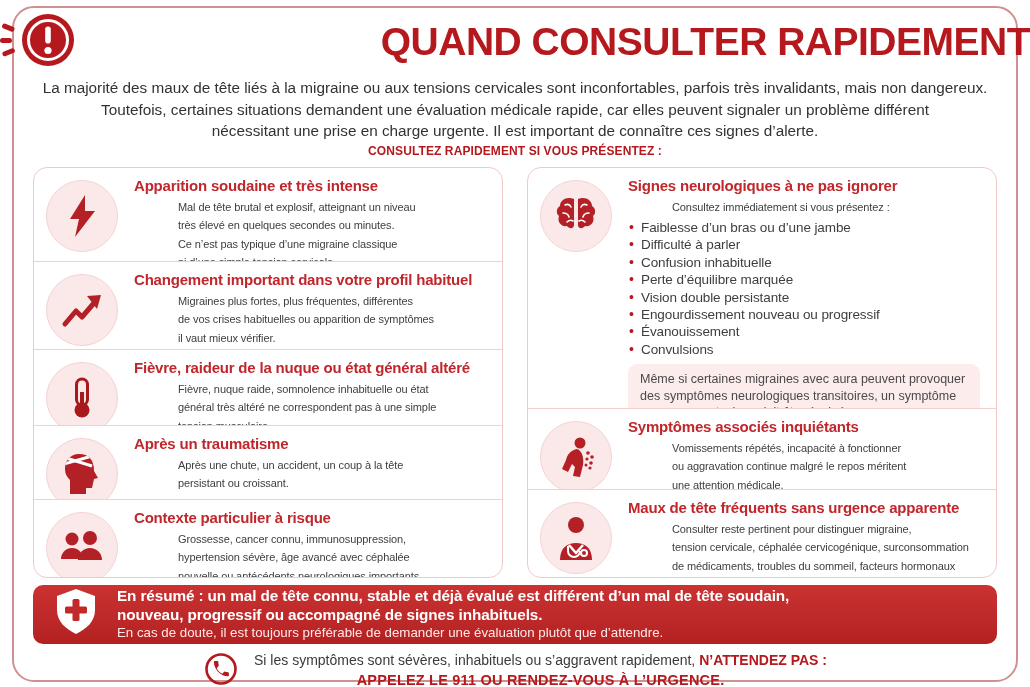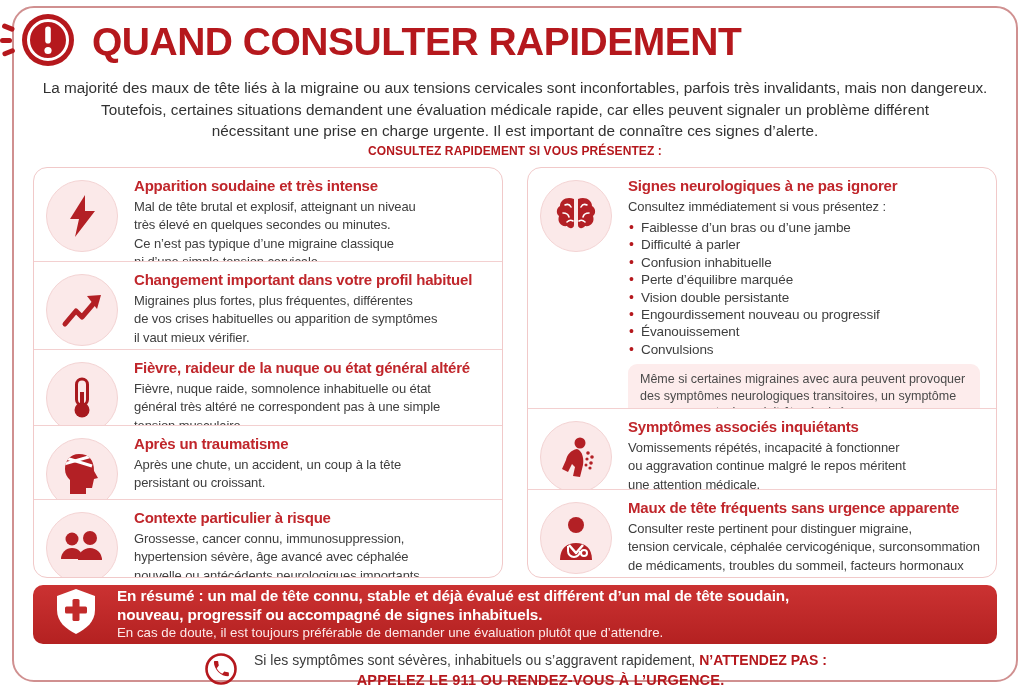--- a/index.html
+++ b/index.html
@@ -5,38 +5,38 @@
   html,body{margin:0;padding:0;}
   body{
     width:1030px;height:687px;background:#ffffff;position:relative;overflow:hidden;
     font-family:"Liberation Sans", sans-serif;color:#3e3e3e;
   }
   .frame{position:absolute;top:6px;left:12px;right:12px;bottom:5px;
     border:2px solid #d09090;border-radius:22px;pointer-events:none;}
   .content{position:relative;padding-top:13px;}
 
   
-  .header{display:flex;justify-content:flex-start;align-items:center;gap:14px;height:58px;}
+  .header{display:flex;justify-content:space-between;align-items:center;height:58px;}
   .page-title{font-size:39px;font-weight:800;color:#b5181d;letter-spacing:-0.5px;}
 
   
   .intro{margin-top:6px;text-align:center;}
   .intro div{font-size:15.3px;color:#323232;line-height:21.5px;}
   .subtitle{margin-top:2px;text-align:center;color:#b5181d;font-weight:bold;font-size:12px;letter-spacing:0.1px;}
 
   
   .columns{display:flex;gap:24px;margin:9px 33px 0;height:411px;}
   .col{flex:1;border:1.5px solid #f1c9c9;border-radius:14px;background:#fff;overflow:hidden;box-sizing:border-box;}
   .item{display:flex;align-items:flex-start;padding:6px 8px 0 0;box-sizing:border-box;overflow:hidden;}
   .item.sep{border-top:1.5px solid #f3d0d0;}
   .circle{width:72px;height:72px;border-radius:50%;background:#fbe9e9;border:1.5px solid #f3d3d3;
     display:flex;align-items:center;justify-content:center;flex:0 0 72px;margin:6px 16px 0 12px;box-sizing:border-box;}
   .txt{min-width:0;}
   .item-title{color:#c0262b;font-weight:bold;font-size:15px;line-height:18px;margin:3px 0 3px;letter-spacing:-0.2px;white-space:nowrap;}
-  .bline{font-size:13px;color:#3e3e3e;line-height:18.5px;letter-spacing:-0.1px;white-space:nowrap;}
+  .bline{font-size:11px;color:#3e3e3e;line-height:18.5px;letter-spacing:-0.1px;white-space:nowrap;margin-left:44px;}
 
   .lh1{height:93px;} .lh2{height:88px;} .lh3{height:76px;} .lh4{height:74px;} .lh5{height:80px;}
   .rh1{height:240px;} .rh2{height:81px;} .rh3{height:90px;}
 
   .bullets{list-style:none;margin:3px 0 0;padding:0;}
   .bullets li{font-size:13.5px;color:#3e3e3e;line-height:17.4px;padding-left:13px;position:relative;white-space:nowrap;letter-spacing:-0.1px;}
   .bullets li::before{content:"\2022";color:#b5181d;position:absolute;left:1px;font-size:14px;}
   .note{background:#fdecec;border-radius:9px;padding:7px 12px;margin:6px 10px 0 0;width:352px;box-sizing:border-box;
     font-size:12.5px;color:#4a4a4a;line-height:16.3px;}
 

